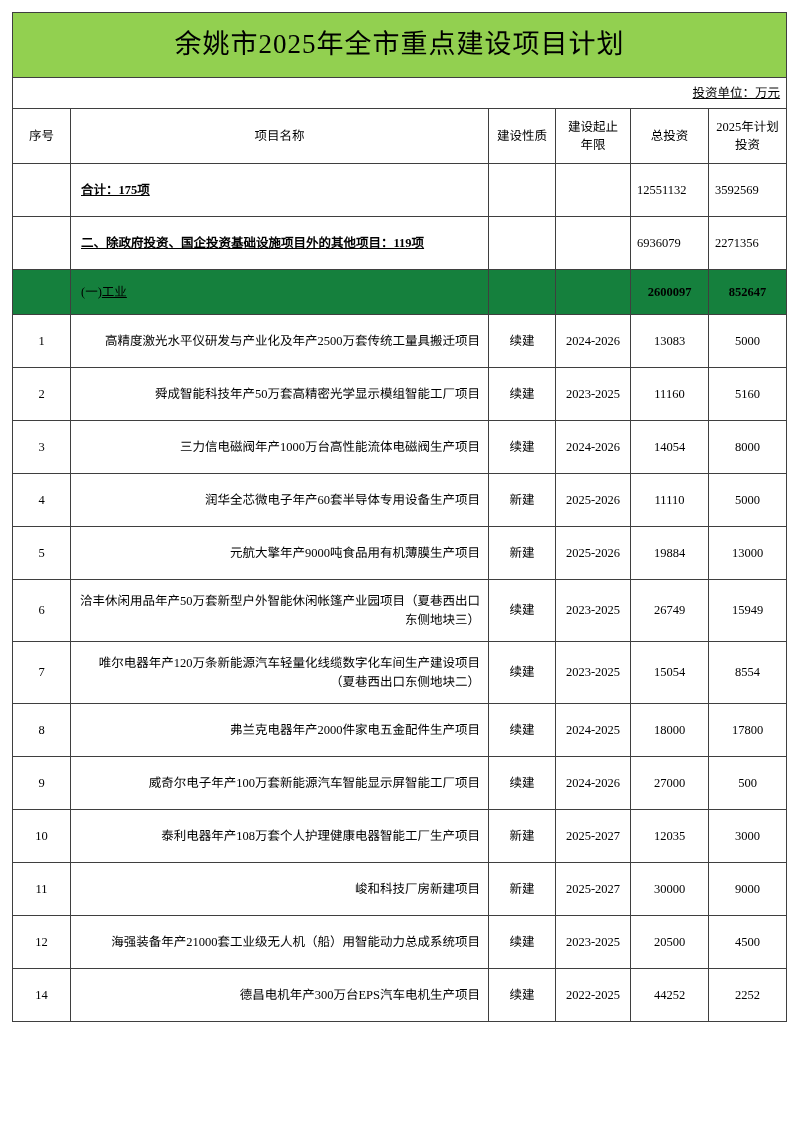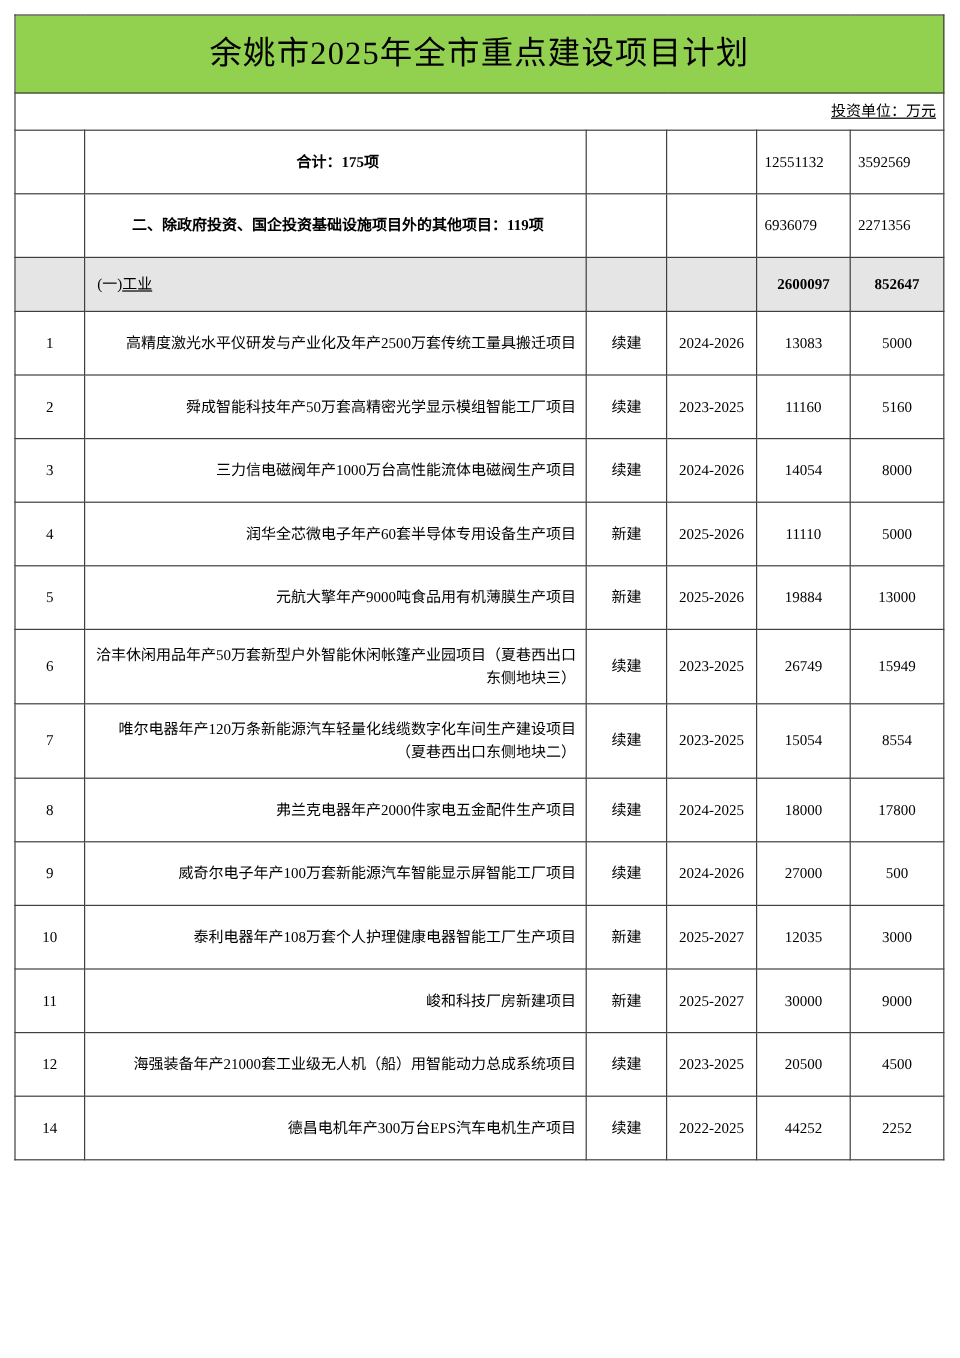--- a/index.html
+++ b/index.html
@@ -78,30 +78,31 @@
     height: 55px;
     font-size: 12.5px;
   }
 
   
   .summary td {
     height: 53px;
   }
   .summary .cell-name {
     font-weight: bold;
-    text-align: center;
+    text-align: left;
     padding-left: 10px;
+    text-decoration: underline;
   }
   .summary .cell-num {
     text-align: left;
   }
 
   
   .category td {
-    background: #e5e5e5;
+    background: #15803d;
     height: 45px;
   }
   .category .cell-name {
     text-align: left;
     padding-left: 10px;
   }
   .category .cell-num {
     text-align: center;
     font-weight: bold;
     margin-left: 20px;
@@ -149,20 +150,28 @@
     <tbody>
 
       <tr>
         <td class="title-cell" colspan="6">余姚市2025年全市重点建设项目计划</td>
       </tr>
 
       <tr>
         <td class="unit-cell" colspan="6">投资单位：万元</td>
       </tr>
 
+      <tr class="hdr">
+        <td>序号</td>
+        <td>项目名称</td>
+        <td>建设性质</td>
+        <td>建设起止年限</td>
+        <td>总投资</td>
+        <td>2025年计划投资</td>
+      </tr>
 
       <tr class="summary">
         <td class="cell-seq"></td>
         <td class="cell-name">合计：175项</td>
         <td class="cell-num"></td>
         <td class="cell-num"></td>
         <td class="cell-num">12551132</td>
         <td class="cell-num">3592569</td>
       </tr>
 

